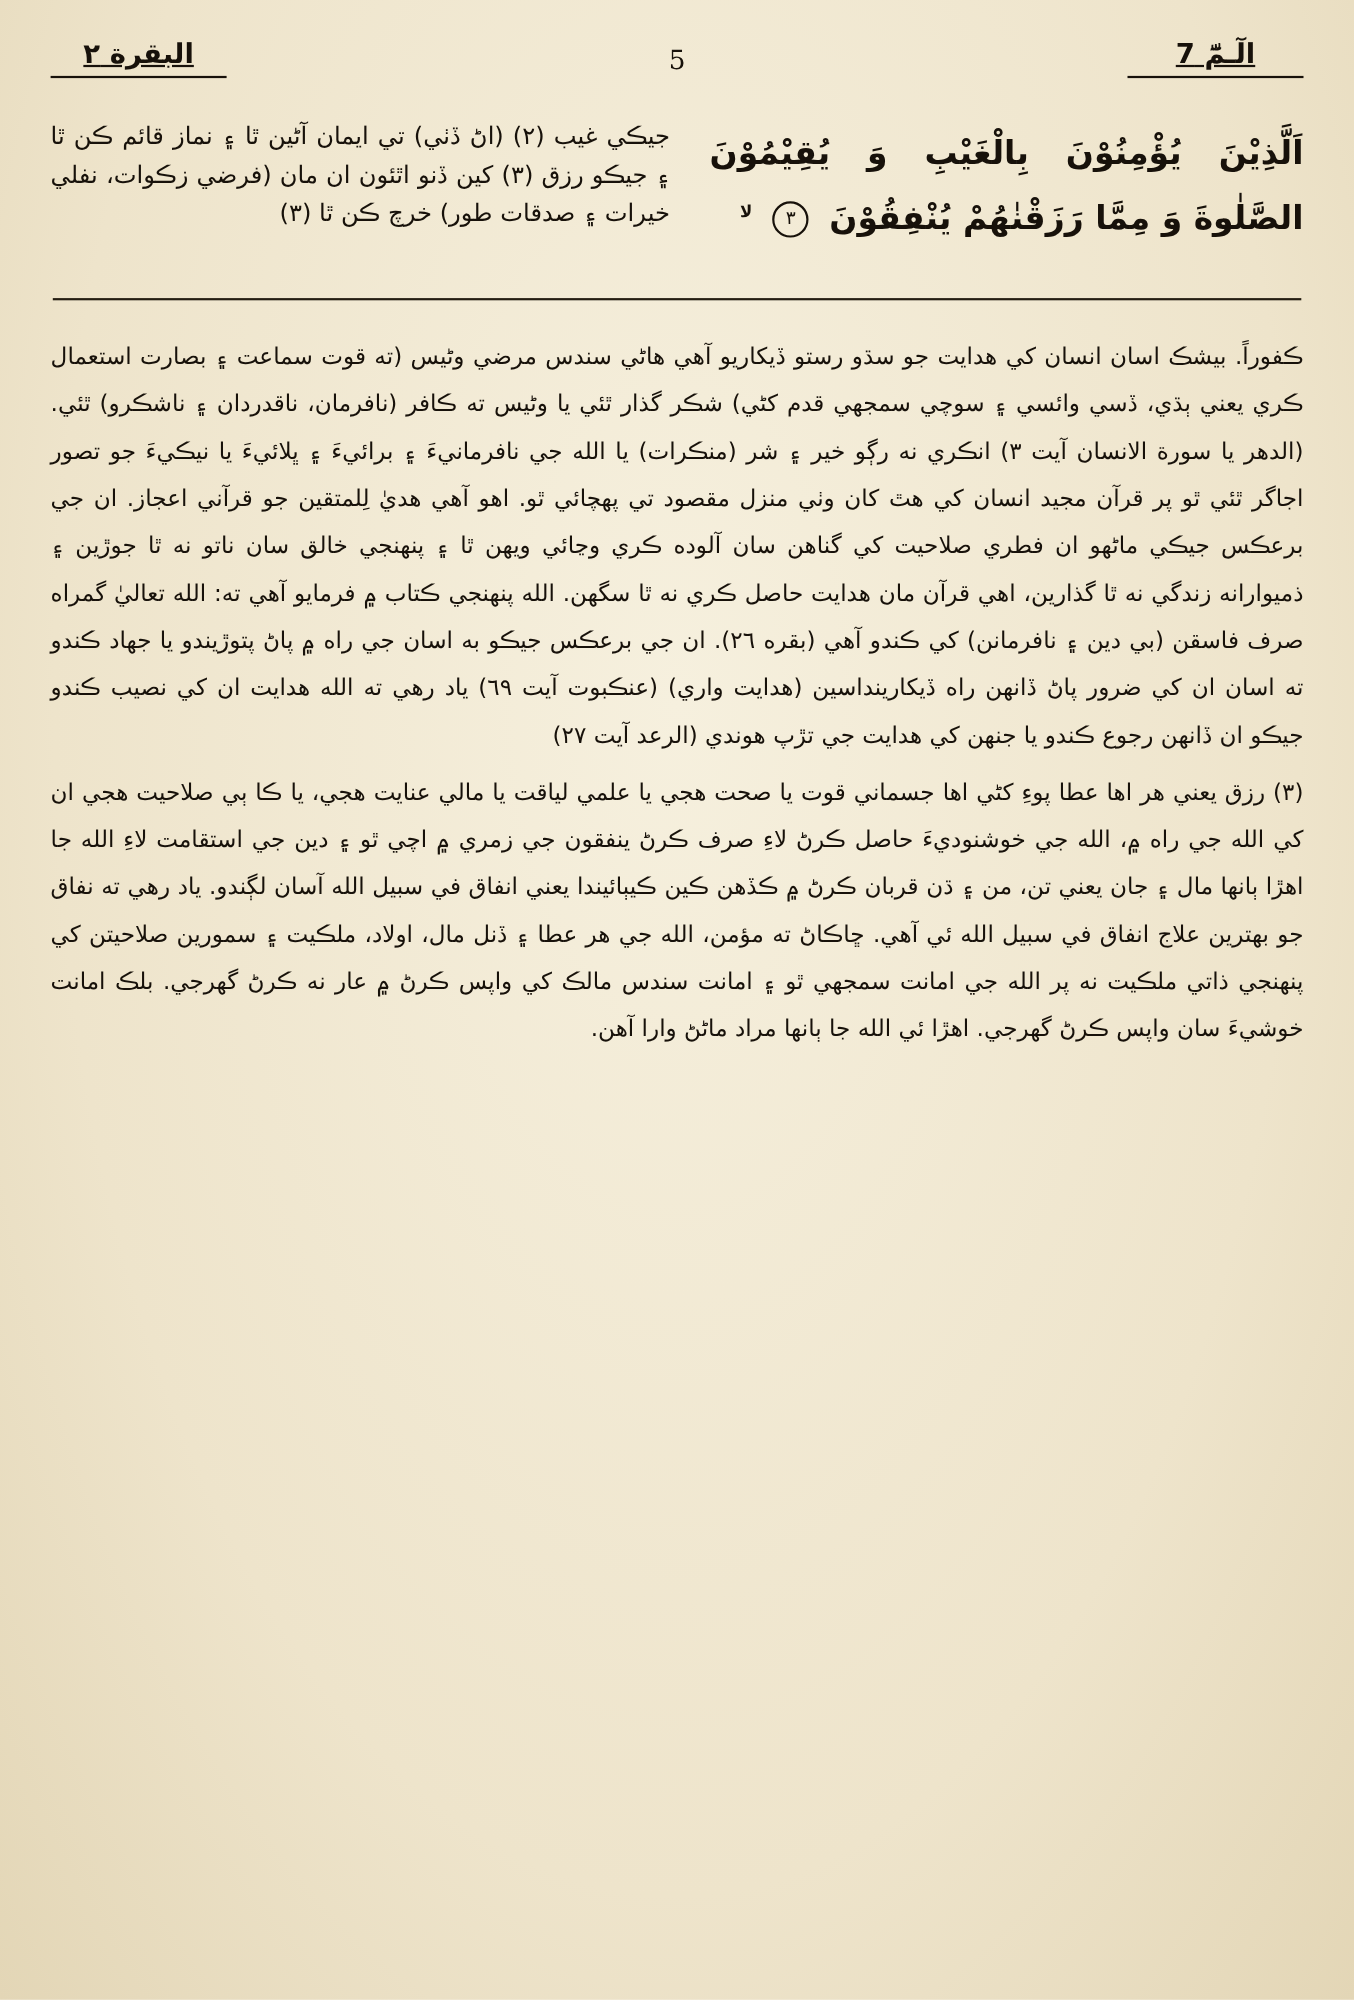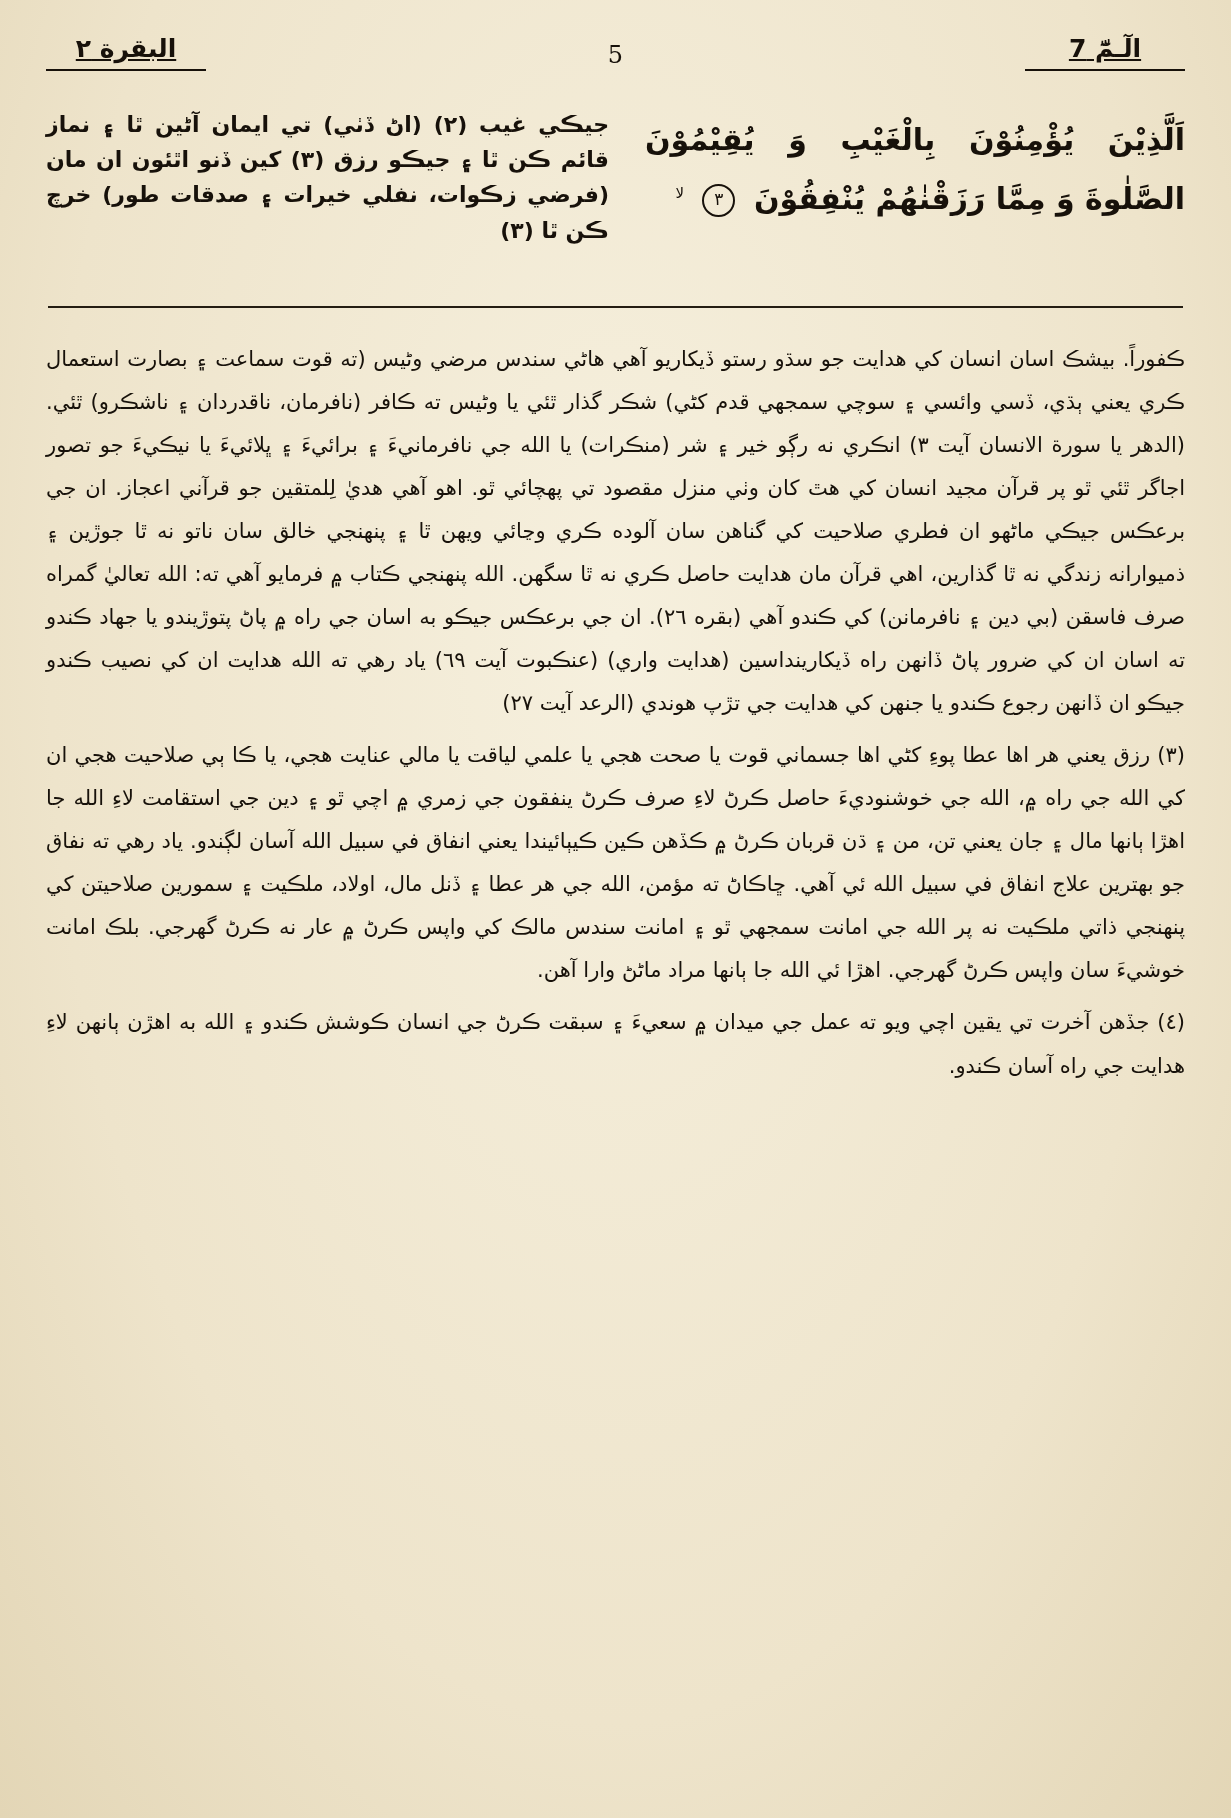--- a/index.html
+++ b/index.html
@@ -18,22 +18,22 @@
   .hdr-side{font-size:25px;font-weight:bold;border-bottom:2.5px solid #17110a;padding:0 14px 6px;min-width:160px;text-align:center;text-decoration:underline;}
   .hdr-page{font-size:24px;font-family:"DejaVu Serif",serif;align-self:center;padding-top:4px;}
 
   
   .verses{display:flex;gap:36px;align-items:flex-start;}
   .arabic-col{flex:0 0 540px;padding-top:4px;}
   .trans-col{flex:1;min-width:0;}
   .ayah{font-size:30px;font-weight:bold;line-height:1.95;text-align:justify;}
   .ayah + .ayah{margin-top:60px;}
   .ayah-num{display:inline-flex;width:33px;height:33px;border:2px solid #17110a;border-radius:50%;align-items:center;justify-content:center;font-size:17px;font-weight:normal;vertical-align:middle;margin:0 8px;flex:none;}
-  .waqf{font-size:15px;vertical-align:super;font-weight:normal;}
-  .trans{font-size:22px;font-weight:bold;line-height:1.6;text-align:justify;margin-bottom:16px;}
+  .waqf{font-size:15px;vertical-align:super;font-weight:bold;}
+  .trans{font-size:22px;font-weight:normal;line-height:1.6;text-align:justify;margin-bottom:16px;}
 
   
   .sep{border-top:2px solid #241d12;margin:42px 2px 30px;}
 
   
   .fns{font-size:21px;line-height:2.05;text-align:justify;}
   .fn{margin-bottom:9px;}
 </style>
 </head>
 <body>
@@ -64,16 +64,15 @@
       <p class="trans">جيڪي غيب (٢) (اڻ ڏٺي) تي ايمان آڻين ٿا ۽ نماز قائم ڪن ٿا ۽ جيڪو رزق (٣) کين ڏنو اٿئون ان مان (فرضي زڪوات، نفلي خيرات ۽ صدقات طور) خرچ ڪن ٿا (٣)</p>
     </div>
 
   </section>
 
   <div class="sep"></div>
 
   <section class="fns">
     <p class="fn">ڪفوراً. بيشڪ اسان انسان کي هدايت جو سڌو رستو ڏيکاريو آهي هاڻي سندس مرضي وڻيس (ته قوت سماعت ۽ بصارت استعمال ڪري يعني ٻڌي، ڏسي وائسي ۽ سوچي سمجهي قدم کڻي) شڪر گذار ٿئي يا وڻيس ته ڪافر (نافرمان، ناقدردان ۽ ناشڪرو) ٿئي. (الدهر يا سورة الانسان آيت ٣) انڪري نه رڳو خير ۽ شر (منڪرات) يا الله جي نافرمانيءَ ۽ برائيءَ ۽ ڀلائيءَ يا نيڪيءَ جو تصور اجاگر ٿئي ٿو پر قرآن مجيد انسان کي هٿ کان وٺي منزل مقصود تي پهچائي ٿو. اهو آهي هديٰ لِلمتقين جو قرآني اعجاز. ان جي برعڪس جيڪي ماڻهو ان فطري صلاحيت کي گناهن سان آلوده ڪري وڃائي ويهن ٿا ۽ پنهنجي خالق سان ناتو نه ٿا جوڙين ۽ ذميوارانه زندگي نه ٿا گذارين، اهي قرآن مان هدايت حاصل ڪري نه ٿا سگهن. الله پنهنجي ڪتاب ۾ فرمايو آهي ته: الله تعاليٰ گمراه صرف فاسقن (بي دين ۽ نافرمانن) کي ڪندو آهي (بقره ٢٦). ان جي برعڪس جيڪو به اسان جي راه ۾ پاڻ پتوڙيندو يا جهاد ڪندو ته اسان ان کي ضرور پاڻ ڏانهن راه ڏيکارينداسين (هدايت واري) (عنڪبوت آيت ٦٩) ياد رهي ته الله هدايت ان کي نصيب ڪندو جيڪو ان ڏانهن رجوع ڪندو يا جنهن کي هدايت جي تڙپ هوندي (الرعد آيت ٢٧)</p>
     <p class="fn">(٣) رزق يعني هر اها عطا پوءِ کڻي اها جسماني قوت يا صحت هجي يا علمي لياقت يا مالي عنايت هجي، يا ڪا ٻي صلاحيت هجي ان کي الله جي راه ۾، الله جي خوشنوديءَ حاصل ڪرڻ لاءِ صرف ڪرڻ ينفقون جي زمري ۾ اچي ٿو ۽ دين جي استقامت لاءِ الله جا اهڙا ٻانها مال ۽ جان يعني تن، من ۽ ڌن قربان ڪرڻ ۾ ڪڏهن ڪين ڪيٻائيندا يعني انفاق في سبيل الله آسان لڳندو. ياد رهي ته نفاق جو بهترين علاج انفاق في سبيل الله ئي آهي. ڇاڪاڻ ته مؤمن، الله جي هر عطا ۽ ڏنل مال، اولاد، ملڪيت ۽ سمورين صلاحيتن کي پنهنجي ذاتي ملڪيت نه پر الله جي امانت سمجهي ٿو ۽ امانت سندس مالڪ کي واپس ڪرڻ ۾ عار نه ڪرڻ گهرجي. بلڪ امانت خوشيءَ سان واپس ڪرڻ گهرجي. اهڙا ئي الله جا ٻانها مراد ماڻڻ وارا آهن.</p>
-    <p class="fn">(٤) جڏهن آخرت تي يقين اچي ويو ته عمل جي ميدان ۾ سعيءَ ۽ سبقت ڪرڻ جي انسان ڪوشش ڪندو ۽ الله به اهڙن ٻانهن لاءِ هدايت جي راه آسان ڪندو.</p>
   </section>
 
 </div>
 
 </body></html>

